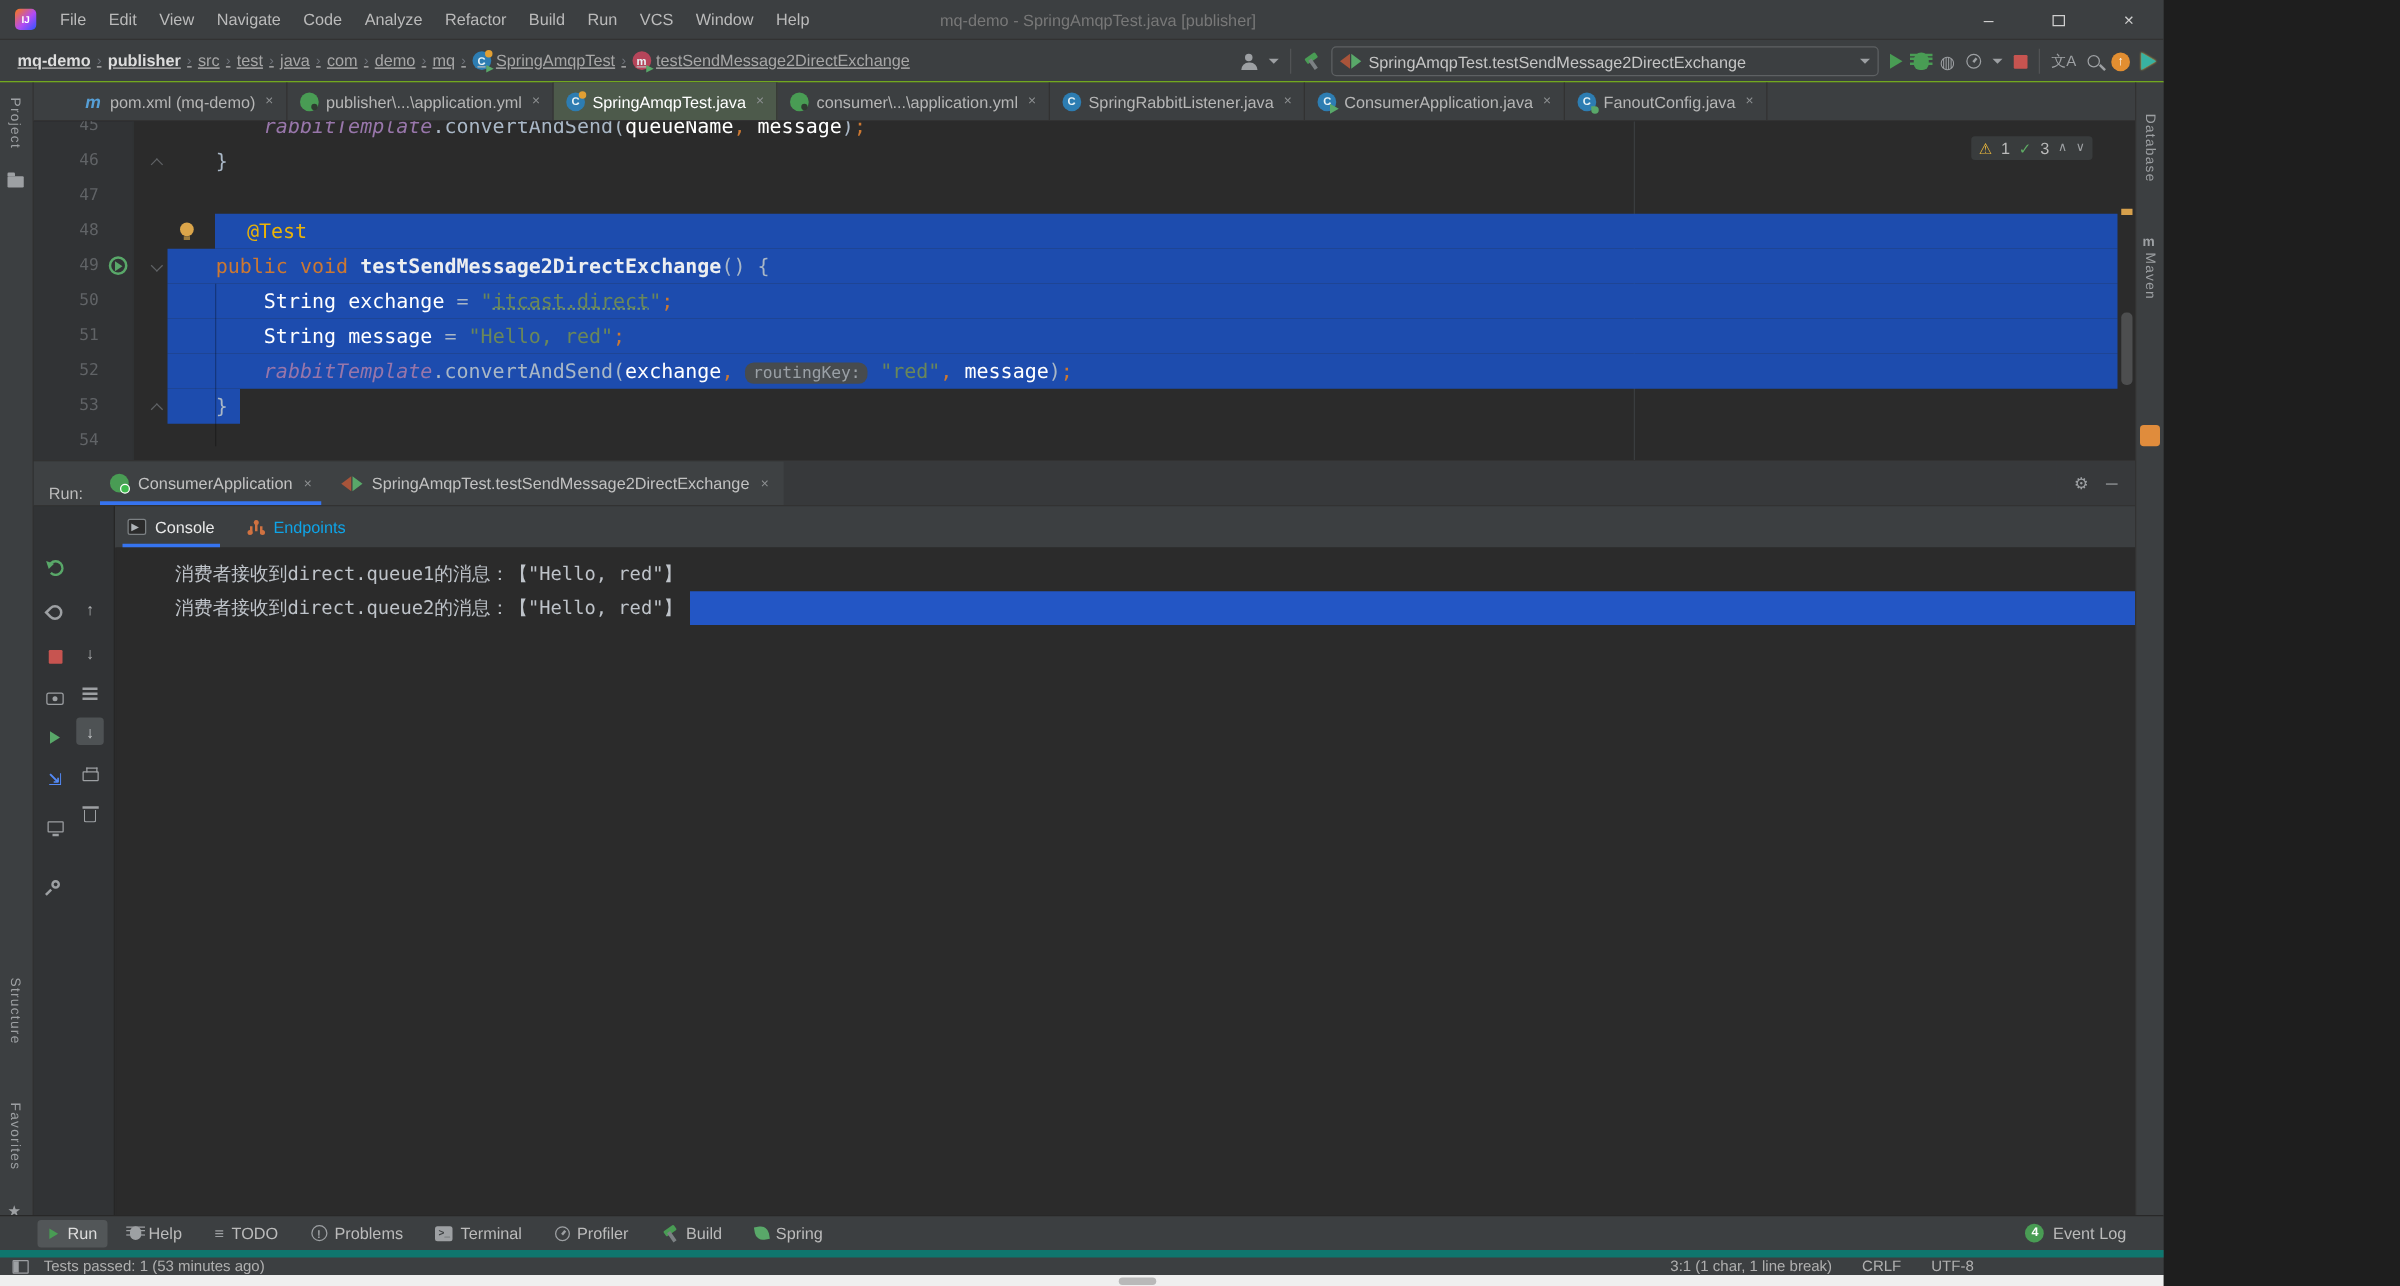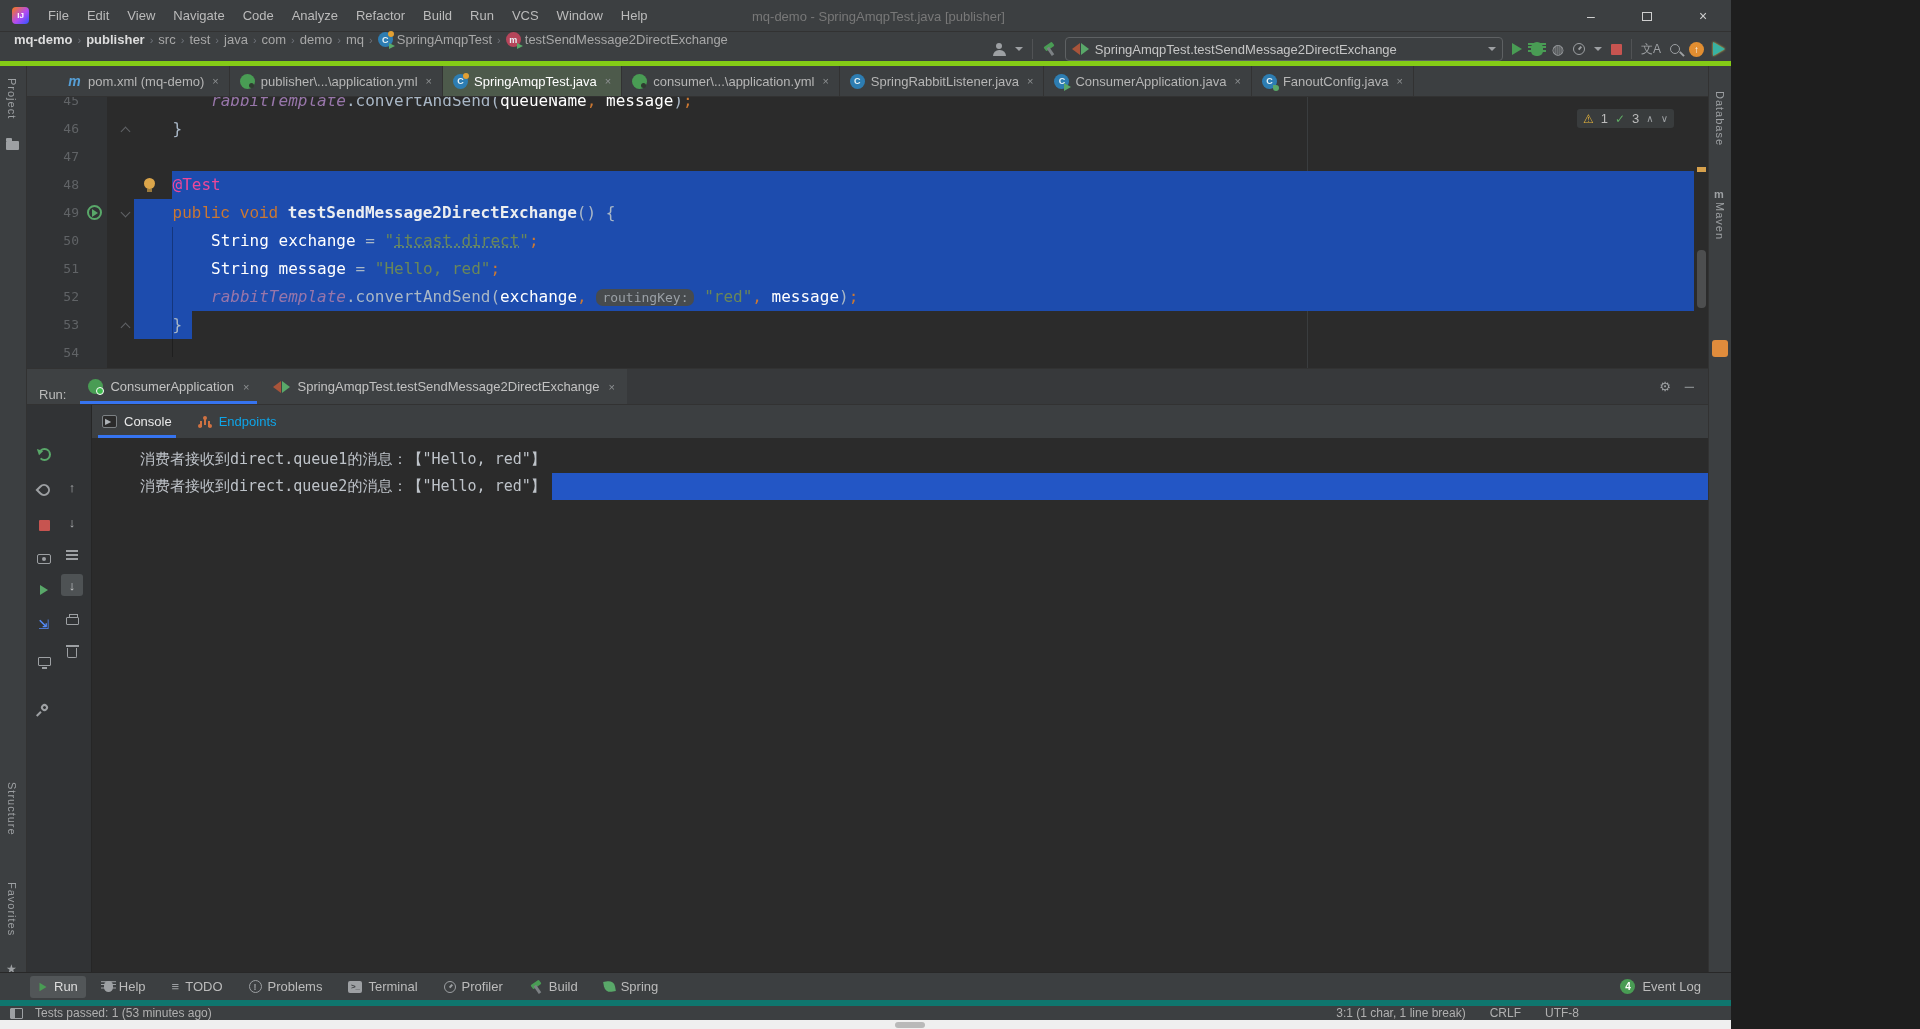--- a/index.html
+++ b/index.html
@@ -8,21 +8,21 @@
        font-family:"Liberation Sans","DejaVu Sans",sans-serif;color:#bbbbbb;font-size:13px;}
   
   .titlebar{position:absolute;left:0;top:0;right:0;height:32px;background:#3c3f41;border-bottom:1px solid #323232;display:flex;align-items:center;}
   .logo{width:17px;height:17px;margin:0 10px 0 12px;border-radius:4px;background:linear-gradient(135deg,#f97a12,#b24bf3 55%,#2e55ff);display:flex;align-items:center;justify-content:center;font-size:8px;font-weight:bold;color:#fff;}
   .menu-item{padding:0 9px;height:32px;display:flex;align-items:center;cursor:default;}
   .win-title{position:absolute;left:752px;top:0;height:32px;display:flex;align-items:center;color:#787878;}
   .win-controls{position:absolute;right:0;top:0;height:32px;display:flex;}
   .win-btn{width:56px;height:32px;display:flex;align-items:center;justify-content:center;color:#cfcfcf;font-size:14px;}
   .win-box{width:10px;height:9px;border:1px solid #cfcfcf;display:inline-block;}
   
-  .navbar{position:absolute;left:0;top:32px;right:0;height:34px;background:#3c3f41;border-bottom:5px solid #84cc16;display:flex;align-items:flex-start;}
+  .navbar{position:absolute;left:0;top:32px;right:0;height:34px;background:#3c3f41;border-bottom:1px solid #84cc16;display:flex;align-items:center;text-decoration:underline;}
   .crumbs{display:flex;align-items:center;margin-left:12px;white-space:nowrap;}
   .crumb{margin:0 2px;color:#a7a7a7;display:flex;align-items:center;gap:4px;}
   .crumb.bold{color:#dddddd;font-weight:bold;}
   .crumb-sep{color:#6f737a;margin:0 3px;font-size:11px;}
   .nav-right{position:absolute;right:6px;top:0;height:34px;display:flex;align-items:center;gap:9px;}
   .combo{width:438px;height:24px;border:1px solid #5e6163;border-radius:4px;background:#3c3f41;display:flex;align-items:center;padding:0 6px;gap:6px;color:#c5c5c5;overflow:hidden;white-space:nowrap;}
   .caret{width:0;height:0;border-left:4px solid transparent;border-right:4px solid transparent;border-top:4px solid #9da0a3;}
   .tri-play{width:0;height:0;border-top:6px solid transparent;border-bottom:6px solid transparent;border-left:10px solid #499c54;}
   .stop-sq{width:11px;height:11px;background:#c75450;border-radius:1px;}
   .ic-bug{width:12px;height:14px;background:#499c54;border-radius:6px 6px 5px 5px;position:relative;}
@@ -65,21 +65,21 @@
   .junit-ic .l{border-right:8px solid #a8543a;margin-right:1px;}
   .junit-ic .r{border-left:8px solid #59a869;}
   
   .editor{position:absolute;left:27px;top:97px;right:23px;height:271px;background:#2b2b2b;overflow:hidden;}
   .gutterbg{position:absolute;left:0;top:0;bottom:0;width:80px;background:#313335;border-right:1px solid #313335;}
   .guide{position:absolute;top:0;bottom:0;width:1px;background:#3a3d3f;}
   .eline{position:absolute;left:0;right:0;height:28px;font-family:"DejaVu Sans Mono",monospace;font-size:16px;line-height:28px;white-space:pre;}
   .eline .sel{position:absolute;top:0;bottom:0;background:#1d4cae;}
   .lnum{position:absolute;left:0;width:52px;text-align:right;color:#606366;font-size:13px;}
   .ecode{position:absolute;left:107px;top:0;}
-  .tk-kw{color:#cc7832;font-family:Liberation Mono, monospace;} .tk-ann{color:#ec4899;} .tk-str{color:#6a8759;}
+  .tk-kw{color:#cc7832;} .tk-ann{color:#eab308;margin-left:25px;} .tk-str{color:#6a8759;}
   .tk-strU{color:#6a8759;text-decoration:underline dotted #7a9a6a;}
   .tk-punc{color:#cc7832;} .tk-field{color:#9876aa;font-style:italic;}
   .tk-meth{color:#eceef0;font-weight:bold;} .tk-id{color:#ffffff;} .tk-plain{color:#a9b7c6;}
   .tk-chip{background:#474b4e;color:#9aa0a6;border-radius:7px;padding:1px 6px;font-size:13px;}
   .bulb{position:absolute;left:117px;top:7px;width:11px;height:11px;border-radius:50%;background:#dba54a;}
   .bulb::after{content:"";position:absolute;left:3px;top:11px;width:5px;height:3px;background:#9c7b3c;}
   .gut-run{position:absolute;left:60px;top:6px;width:15px;height:15px;border:2px solid #59a869;border-radius:50%;}
   .gut-run::after{content:"";position:absolute;left:3px;top:2px;width:0;height:0;border-top:4px solid transparent;border-bottom:4px solid transparent;border-left:6px solid #59a869;}
   .fold{position:absolute;left:95px;top:10px;width:7px;height:7px;border:1px solid #606366;border-top:none;border-left:none;transform:rotate(45deg);}
   .fold.up{transform:rotate(-135deg);top:13px;}

